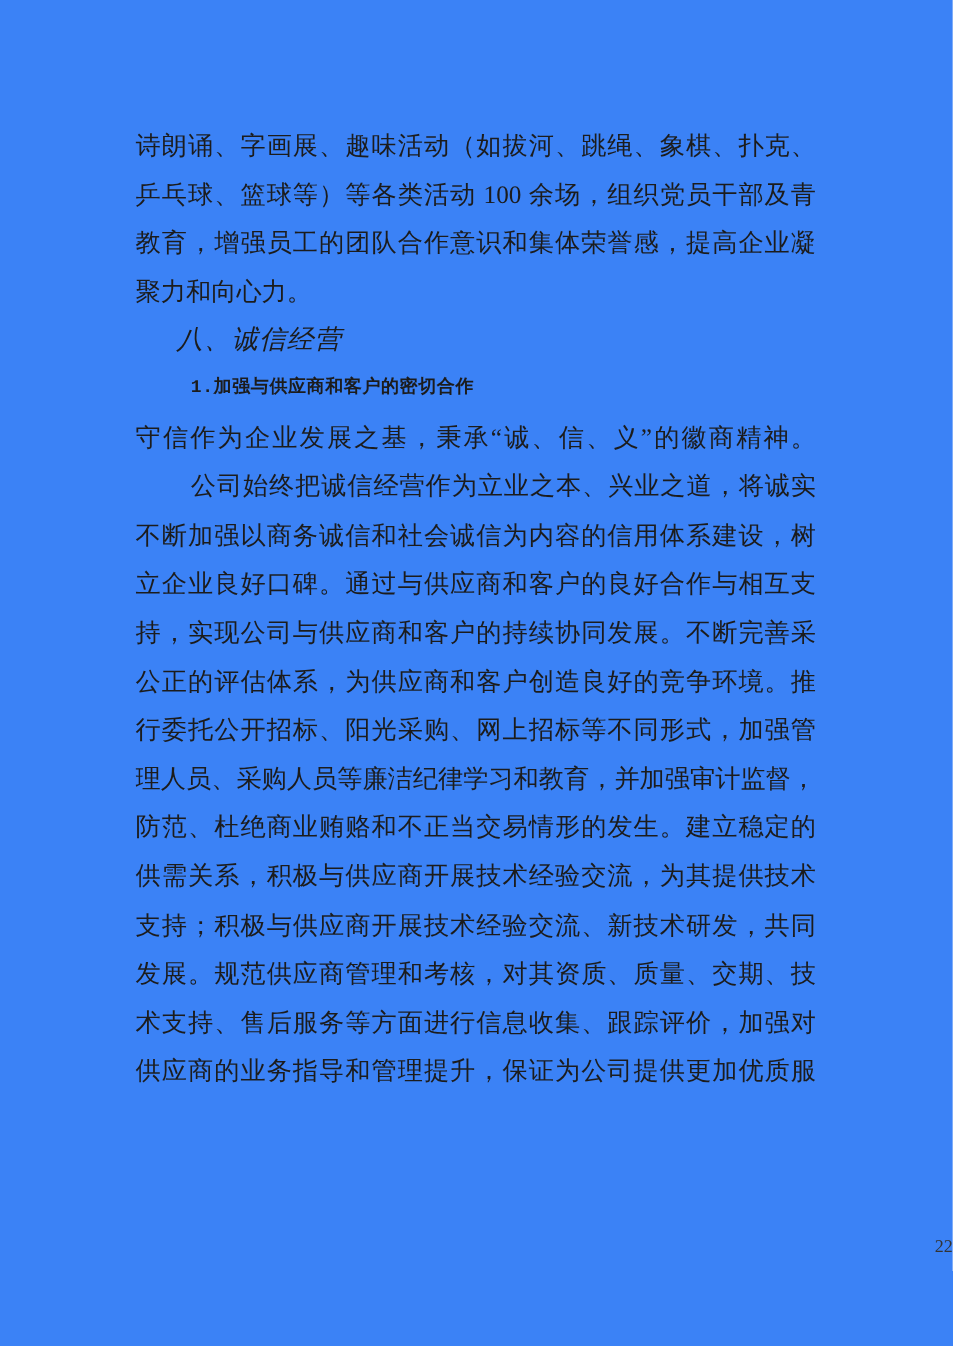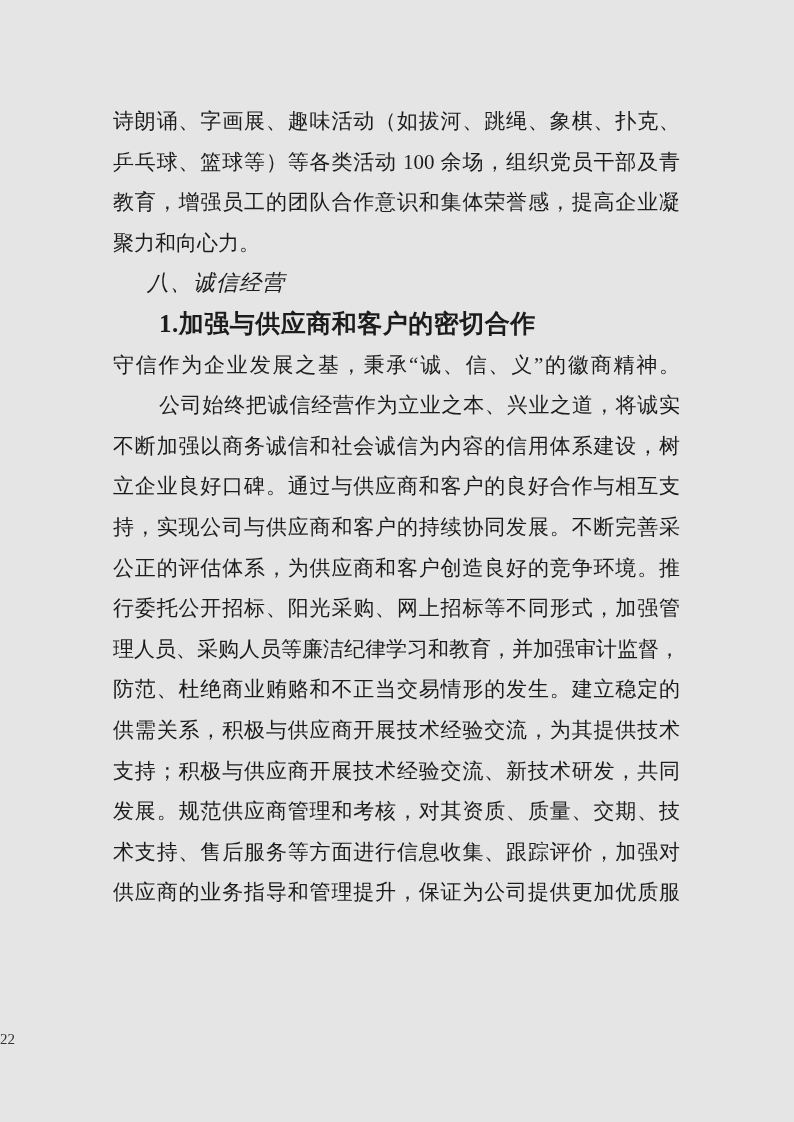--- a/index.html
+++ b/index.html
@@ -4,21 +4,21 @@
 <style>
   * { margin: 0; padding: 0; box-sizing: border-box; }
   html, body {
     width: 794px; height: 1122px;
     background: #ffffff;
     overflow: hidden;
   }
   .page {
     position: relative;
     width: 794px; height: 1122px;
-    background: #e5e5e5;
+    background: #3b82f6;
     font-family: "Liberation Serif", "DejaVu Serif", serif;
     color: #1c1c1c;
   }
   .content {
     position: absolute;
     left: 113px;
     top: 101px;
     width: 567px;
   }
   .line {
@@ -37,33 +37,34 @@
   .indent { padding-left: 46px; }
   .h1 {
     font-size: 22px;
     padding-left: 34px;
     text-align: left;
     text-align-last: left;
     letter-spacing: 1px;
     font-style: italic;
   }
   .h2 {
-    font-size: 25px;
+    font-size: 15px;
     font-weight: bold;
     padding-left: 46px;
     text-align: center;
     text-align-last: left;
     letter-spacing: 0.5px;
+    font-family: Liberation Mono, monospace;
   }
   .pagenum {
     position: absolute;
     left: 0;
     top: 1031px;
     width: 794px;
-    text-align: left;
+    text-align: right;
     font-size: 15px;
     color: #333333;
   }
 </style>
 </head>
 <body>
 
 <div class="page">
   <div class="content">
 

